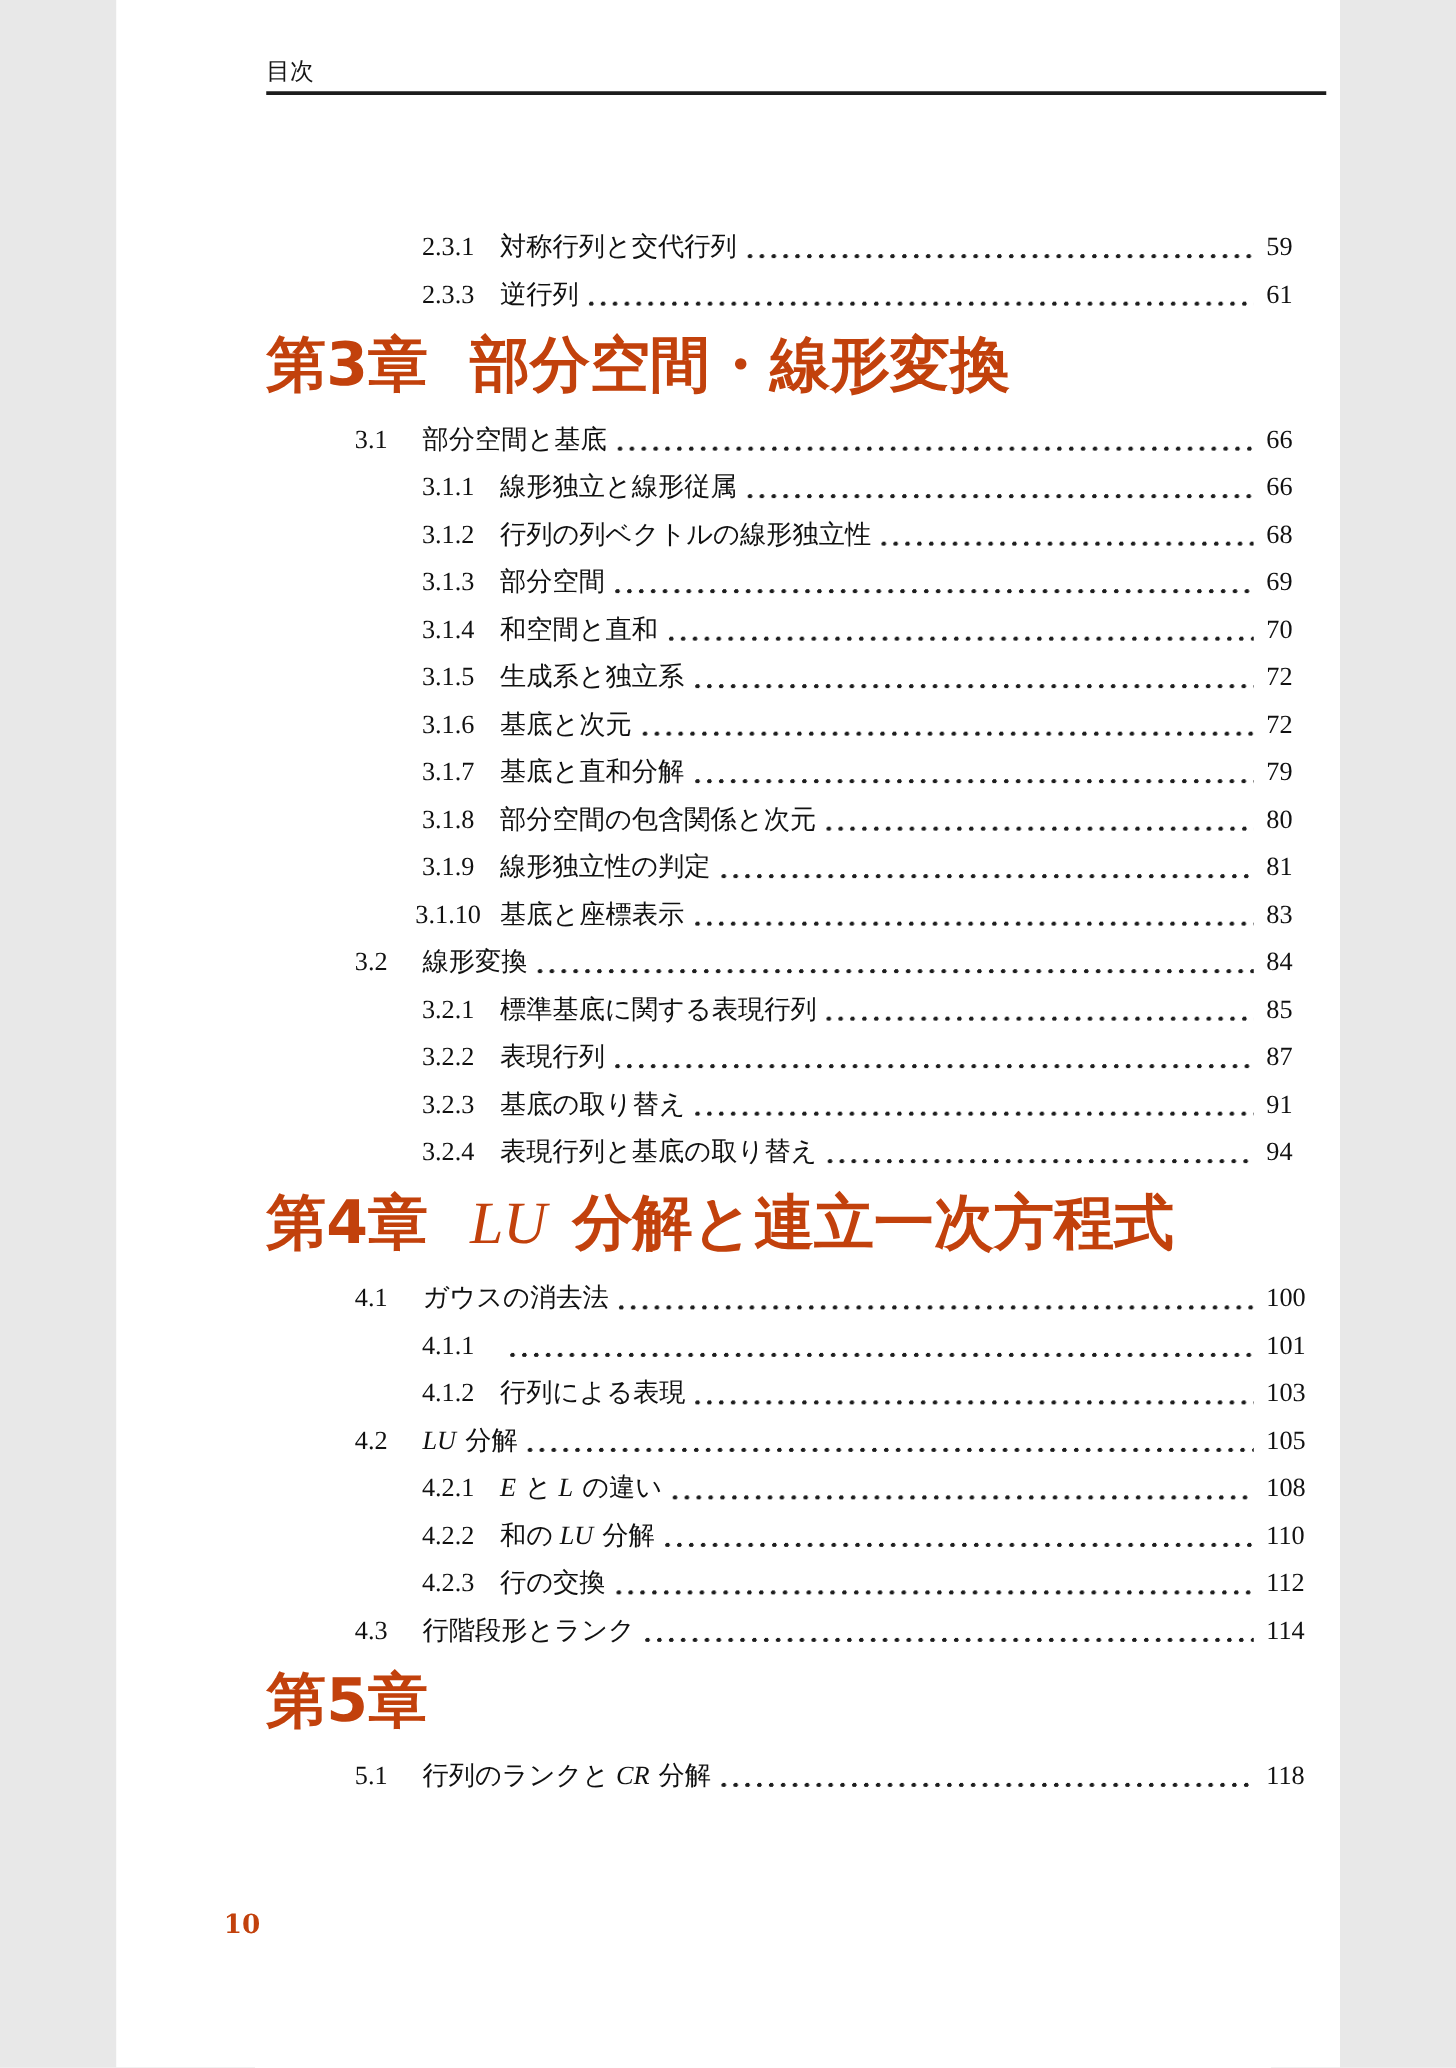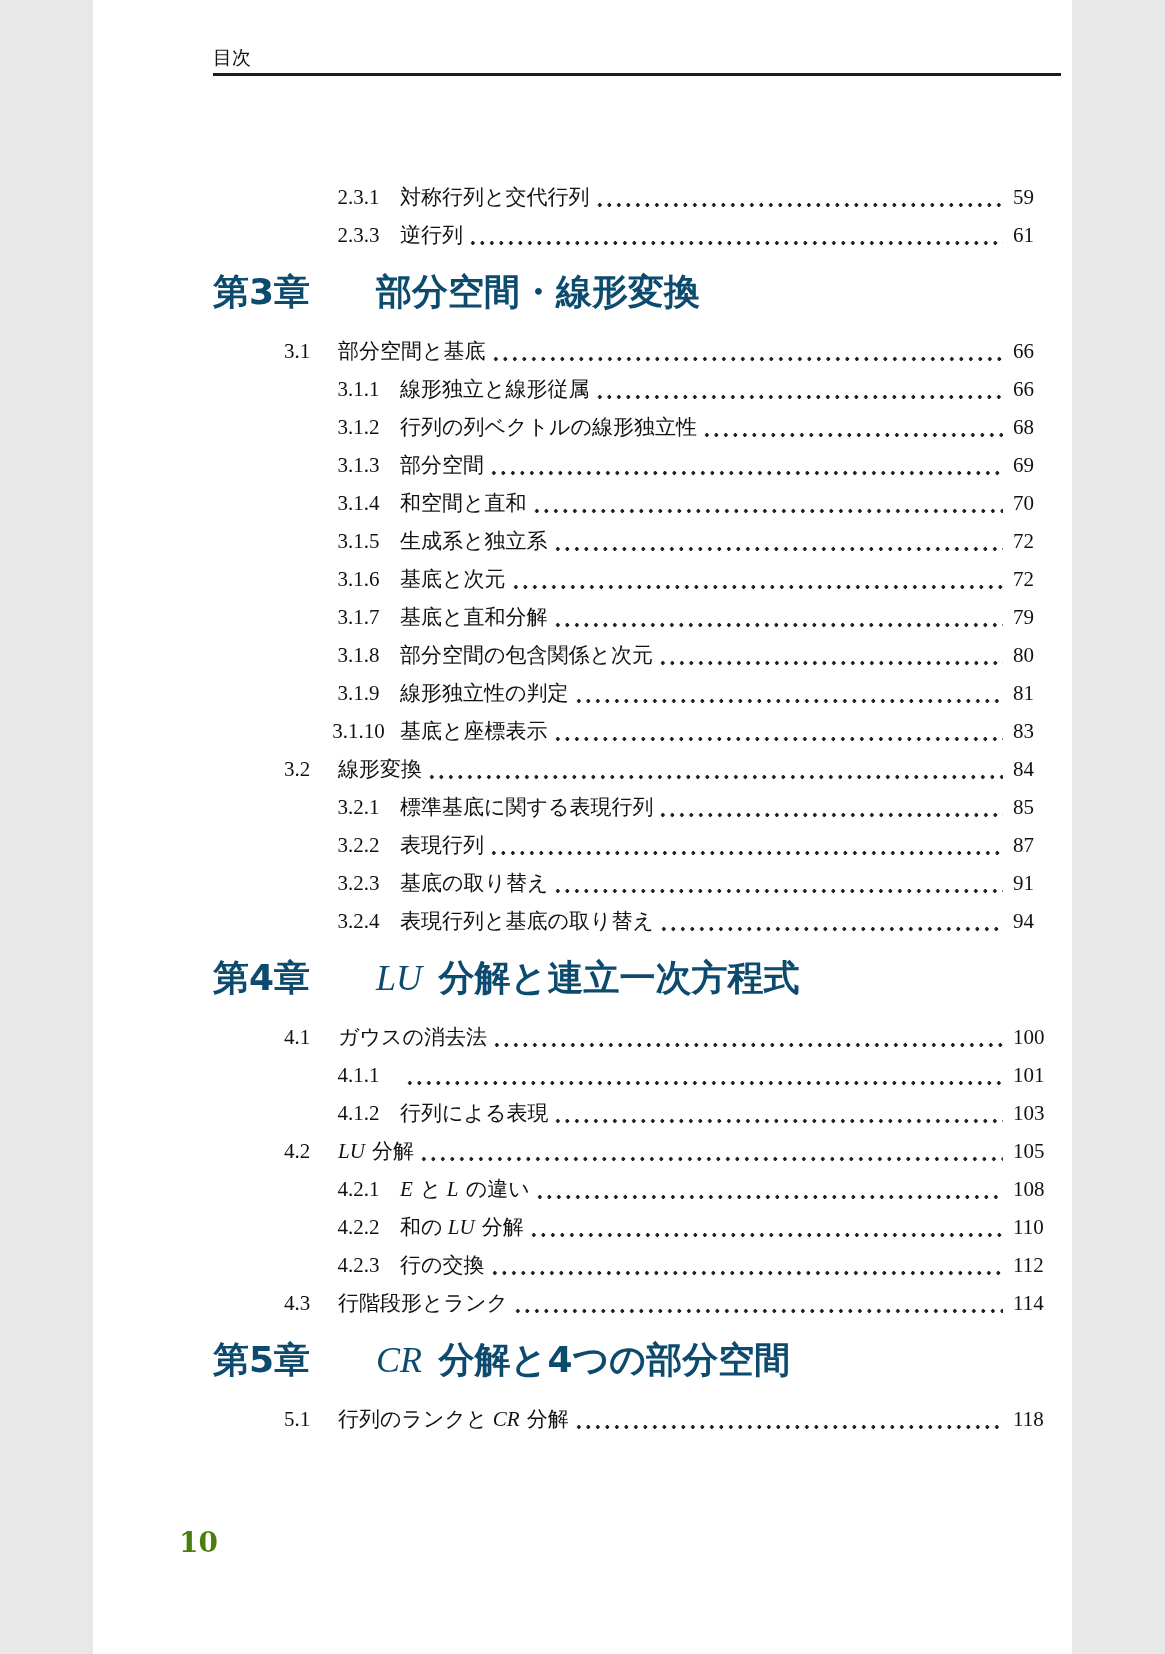--- a/index.html
+++ b/index.html
@@ -62,41 +62,41 @@
     min-width: 48px;
   }
   
   .chapter-heading {
     display: flex;
     align-items: baseline;
     margin-top: 13px;
     margin-bottom: 15px;
     font-family: "DejaVu Sans", "Liberation Sans", sans-serif;
     font-weight: bold;
-    font-size: 36px;
+    font-size: 48px;
     line-height: 50px;
     white-space: nowrap;
-    color: #0c4a6e;
+    color: #c2410c;
   }
   .chapter-heading .ch-label { min-width: 163px; }
   .chapter-heading .ch-title i {
     font-family: "Liberation Serif", "DejaVu Serif", serif;
     font-weight: 500;
     font-style: italic;
     padding-right: 4px;
   }
   
   .folio {
     position: absolute;
     left: 86px;
     top: 1526px;
     font-family: "DejaVu Serif", "Liberation Serif", serif;
     font-weight: bold;
-    font-size: 28px;
-    color: #4d7c0f;
+    font-size: 21px;
+    color: #c2410c;
   }
 </style>
 </head>
 <body>
 
 <div class="page">
   <div class="content">
 
     <div class="running-header">目次</div>
     <hr class="header-rule">
@@ -289,21 +289,20 @@
 
   <div class="toc-entry level-1">
     <span class="num">4.3</span>
     <span class="title">行階段形とランク</span>
     <span class="leader"></span>
     <span class="page-num">114</span>
   </div>
 
   <div class="chapter-heading">
     <span class="ch-label">第5章</span>
-    <span class="ch-title"><i>CR</i> 分解と4つの部分空間</span>
   </div>
 
   <div class="toc-entry level-1">
     <span class="num">5.1</span>
     <span class="title">行列のランクと <i>CR</i> 分解</span>
     <span class="leader"></span>
     <span class="page-num">118</span>
   </div>
 </div>
 

